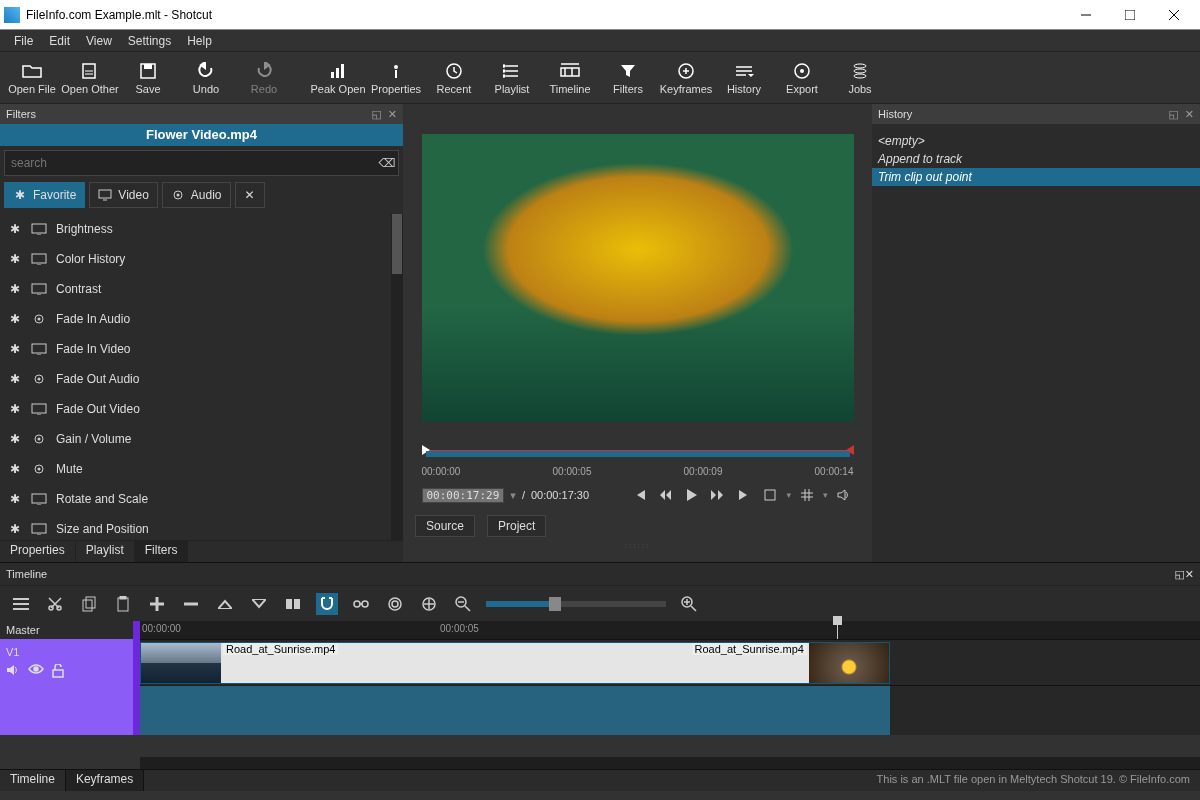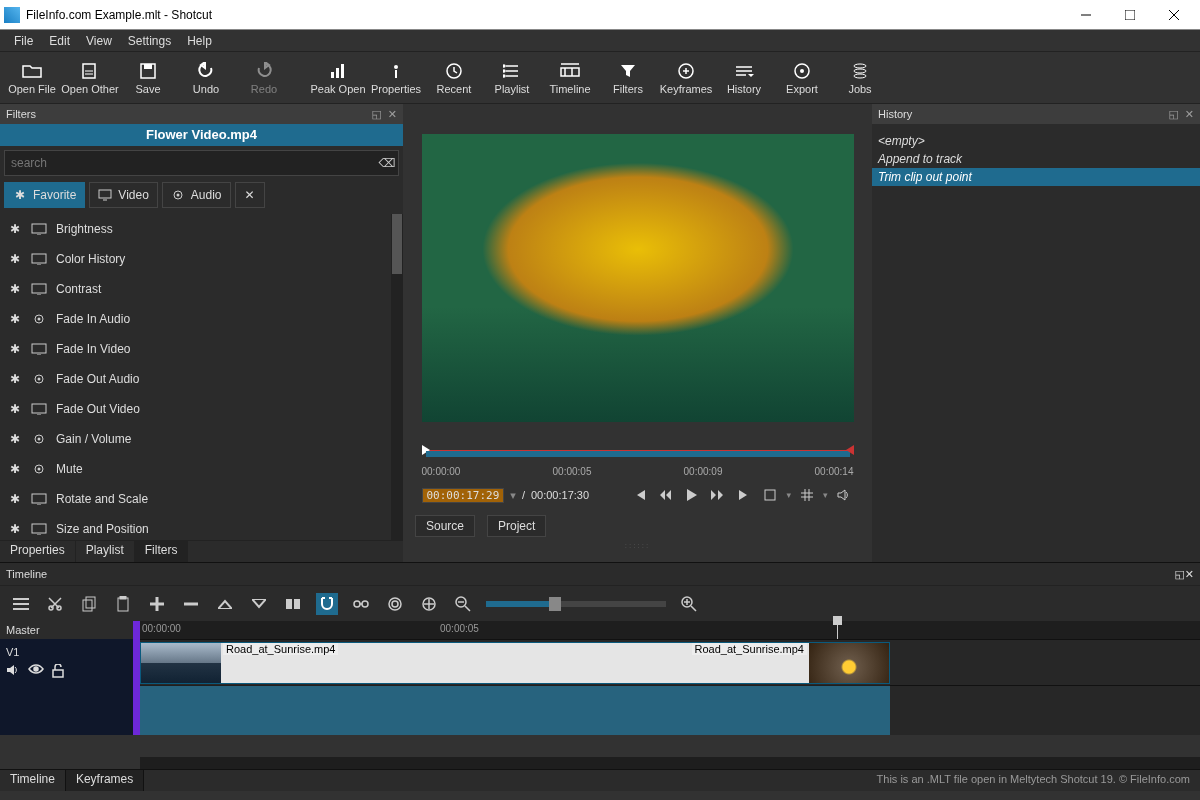--- a/index.html
+++ b/index.html
@@ -40,21 +40,21 @@
 .subtab.sel { background:#222; }
 
 .center-area { flex:1; background:#323232; display:flex; flex-direction:column; align-items:center; padding-top:30px; }
 .preview { width:432px; height:288px; background:linear-gradient(to bottom, #4a6 0%, #5b3 15%, #fa0 15%, #fc0 40%, #f80 55%, #5b3 55%, #2a5 100%); position:relative; }
 .preview::before { content:""; position:absolute; inset:0; background:radial-gradient(ellipse 60% 50% at 50% 40%, rgba(255,200,0,.9), rgba(255,140,0,.7) 50%, transparent 60%), linear-gradient(to bottom, #264 60%, #143 100%); }
 .scrub { width:432px; margin-top:28px; position:relative; height:14px; border-top:1px solid #c33; }
 .scrub .bar { position:absolute; top:0; left:4px; right:4px; height:6px; background:#1f6b8f; }
 .scrub svg.marker { position:absolute; top:-6px; }
 .ticks { width:432px; display:flex; justify-content:space-between; font-size:10px; color:#aaa; margin-top:2px; }
 .playctrl { width:432px; margin-top:8px; display:flex; align-items:center; gap:6px; font-size:11px; }
-.playctrl .tc { background:#a16207; border:1px solid #444; padding:0 4px; font-family:monospace; font-size:11px; }
+.playctrl .tc { background:#737373; border:1px solid #444; padding:0 4px; font-family:monospace; font-size:11px; }
 .playctrl .spacer { flex:1; }
 .playctrl .pb { width:20px; height:20px; display:flex; align-items:center; justify-content:center; }
 .srcproj { display:flex; gap:12px; margin-top:10px; align-self:flex-start; margin-left:12px; }
 .srcproj .stab { padding:3px 10px; border:1px solid #444; background:#2b2b2b; font-size:12px; }
 .dots { align-self:center; color:#555; font-size:8px; margin-top:4px; letter-spacing:2px; }
 
 .history-panel { width:328px; background:#2b2b2b; }
 .history-list { padding-top:8px;font-style:italic; }
 .history-item { height:18px; padding:0 6px; line-height:18px; font-size:12px; }
 .history-item.sel { background:#1f6b8f; color:#fff; }
@@ -71,21 +71,21 @@
 
 .tracks { position:relative; height:148px; background:#323232; }
 .ruler-row { display:flex; height:18px; }
 .track-head { width:140px; background:#2b2b2b; border-right:7px solid #6d28d9; display:flex; align-items:center; padding:0 6px; font-size:11px; }
 .ruler { flex:1; position:relative; background:#1e1e1e; font-size:10px; color:#999; }
 .ruler .rt { position:absolute; top:2px; }
 .playhead { position:absolute; top:0; bottom:0; width:1px; background:#ccc; }
 .playhead::before { content:""; position:absolute; top:-5px; left:-4px; width:9px; height:9px; background:#ccc; }
 .track-row { display:flex; height:46px; }
 .track-content { flex:1; position:relative; background:#272727; border-top:1px solid #111; }
-.v1-head { background:#0f172a; }
+.v1-head { background:#8b5cf6; }
 .v1-head .icons { display:flex; gap:8px; margin-top:4px; }
 .clip { position:absolute; top:2px; height:42px; background:#e5e5e5; border:1px solid #0a5a7d; overflow:hidden; }
 .clip .thumb { width:80px; height:40px; background:linear-gradient(to bottom,#abc 0%,#678 50%,#234 50%,#123 100%); display:inline-block; vertical-align:top; }
 .clip .thumb.sun { background:radial-gradient(circle at 50% 60%, #fc3 6px, #654 8px, #321 100%); }
 .clip .cname { position:absolute; top:0; left:82px; font-size:11px; color:#000; background:rgba(255,255,255,.3); padding:0 3px; }
 .clip .cname.r { right:82px; left:auto; }
 .empty-track { display:flex; height:50px; }
 .empty-track .tc { flex:1; background:#1f8bbd; opacity:.55; border-top:1px solid #111; }
 
 .bottom-tabs { display:flex; height:22px; border-top:1px solid #111; background:#2b2b2b; }

